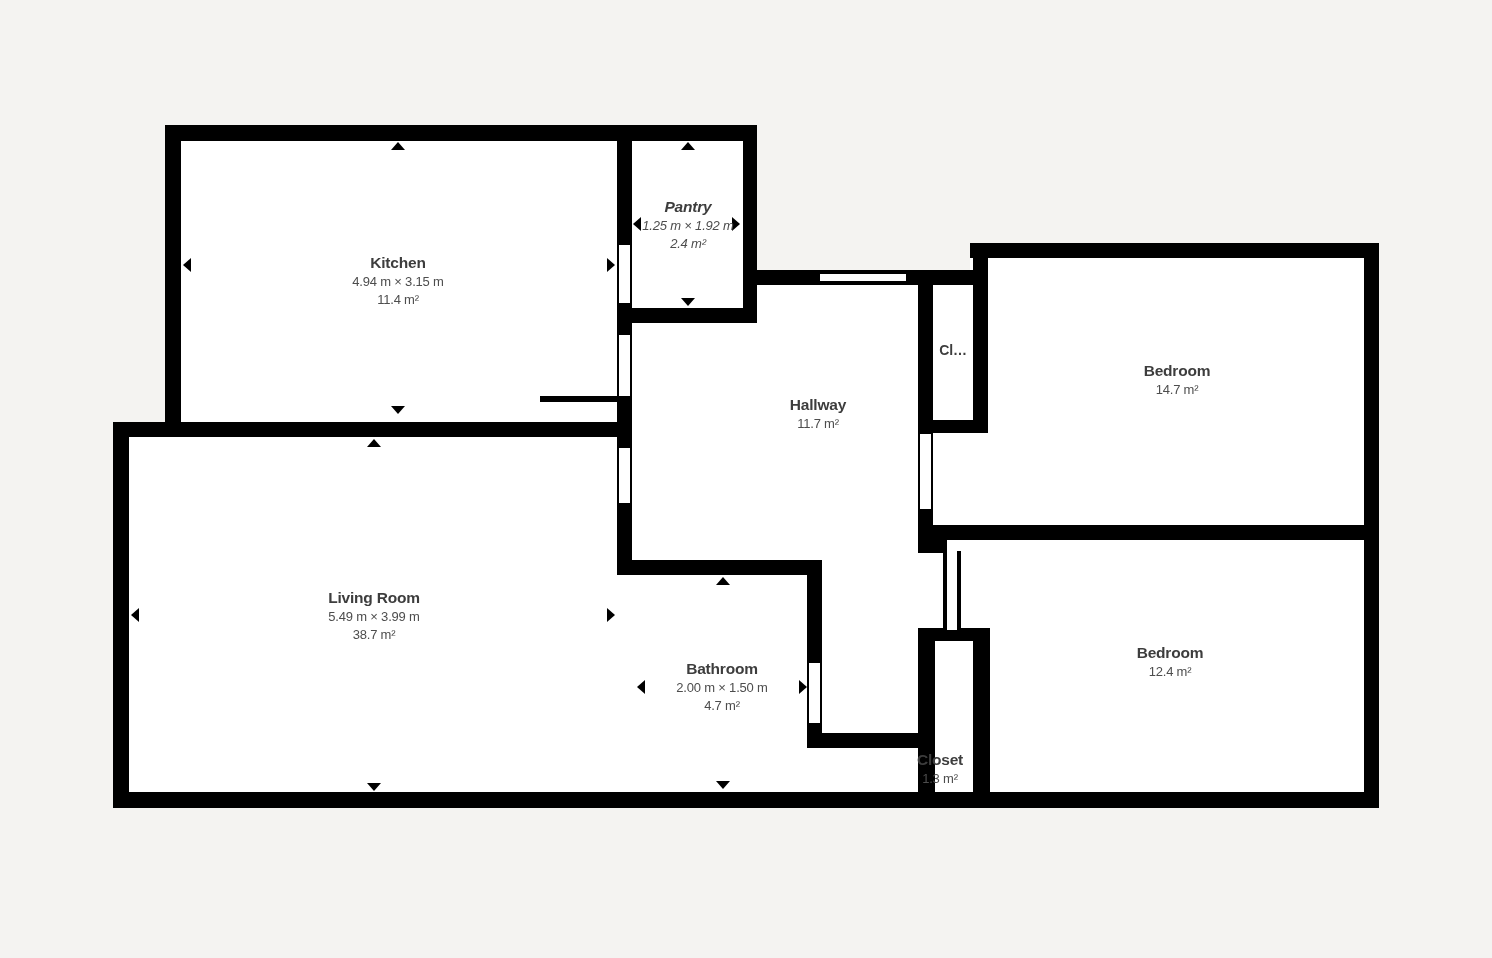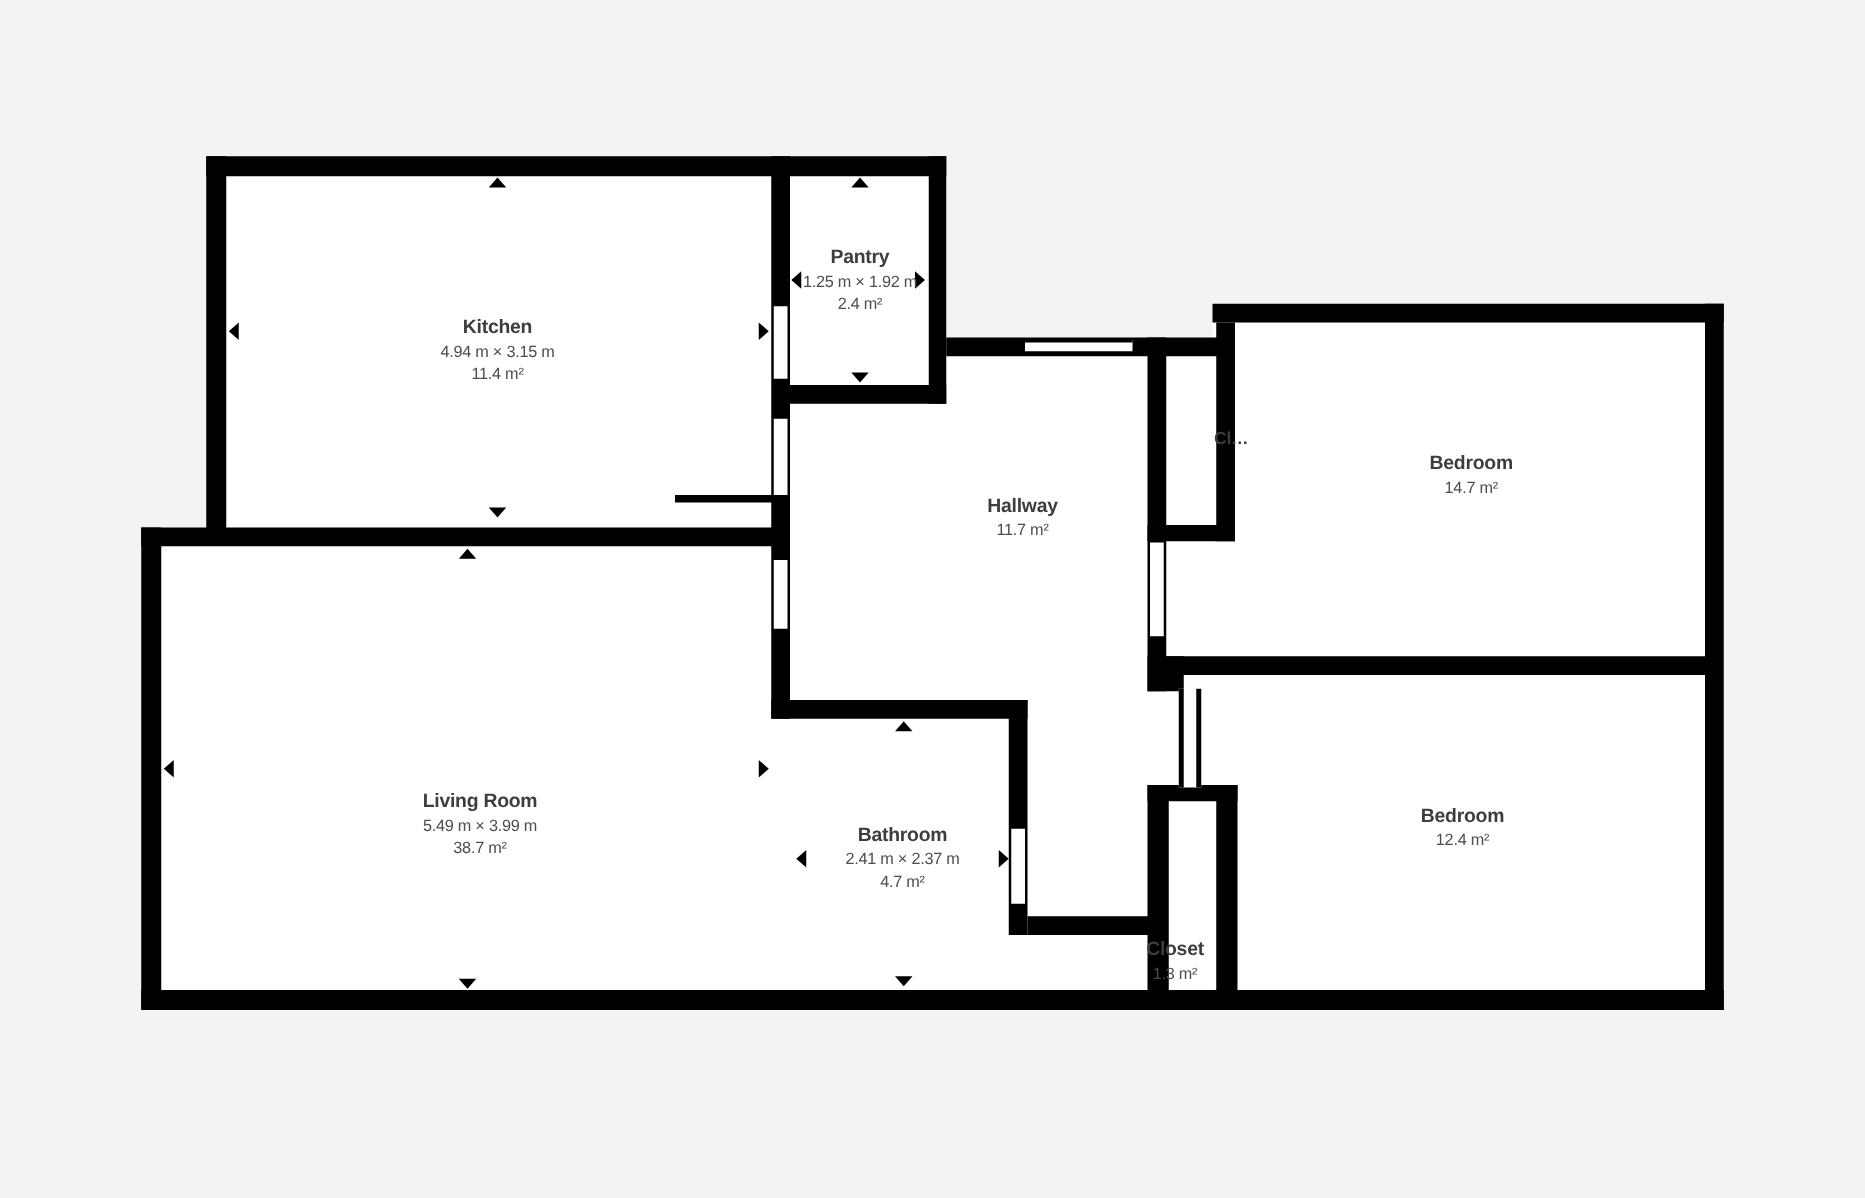--- a/index.html
+++ b/index.html
@@ -92,49 +92,49 @@
   <div class="arr down" style="left:716px;top:781px;"></div>
   <div class="arr left" style="left:637px;top:680px;"></div>
   <div class="arr right" style="left:799px;top:680px;"></div>
 
   <div class="label" style="left:398px;top:280px;">
     <div class="room-name">Kitchen</div>
     <div class="room-dim">4.94 m × 3.15 m</div>
     <div class="room-area">11.4 m²</div>
   </div>
 
-  <div class="label" style="left:688px;top:224px;">
+  <div class="label" style="left:688px;top:224px;font-style:italic;">
     <div class="room-name">Pantry</div>
     <div class="room-dim">1.25 m × 1.92 m</div>
     <div class="room-area">2.4 m²</div>
   </div>
 
   <div class="label" style="left:773px;top:414px;margin-left:45px;">
     <div class="room-name">Hallway</div>
     <div class="room-area">11.7 m²</div>
   </div>
 
-  <div class="label" style="left:953px;top:350px;margin-left:32px;">
+  <div class="label" style="left:953px;top:350px;">
     <div class="room-name" style="font-size:14px;">Cl…</div>
   </div>
 
   <div class="label" style="left:1177px;top:380px;">
     <div class="room-name">Bedroom</div>
     <div class="room-area">14.7 m²</div>
   </div>
 
-  <div class="label" style="left:384px;top:615px;margin-top:44px;">
+  <div class="label" style="left:374px;top:615px;">
     <div class="room-name">Living Room</div>
     <div class="room-dim">5.49 m × 3.99 m</div>
     <div class="room-area">38.7 m²</div>
   </div>
 
   <div class="label" style="left:722px;top:686px;">
     <div class="room-name">Bathroom</div>
-    <div class="room-dim">2.41 m × 2.37 m</div>
+    <div class="room-dim">2.00 m × 1.50 m</div>
     <div class="room-area">4.7 m²</div>
   </div>
 
   <div class="label" style="left:940px;top:769px;">
     <div class="room-name">Closet</div>
     <div class="room-area">1.3 m²</div>
   </div>
 
   <div class="label" style="left:1170px;top:662px;">
     <div class="room-name">Bedroom</div>

